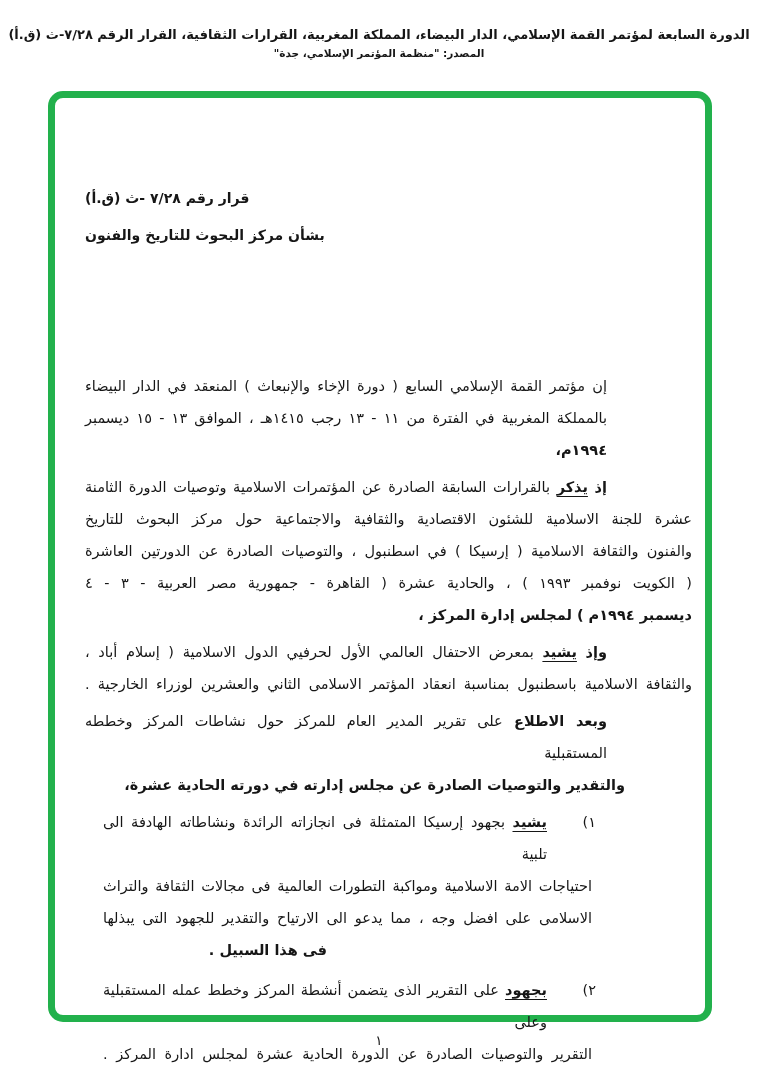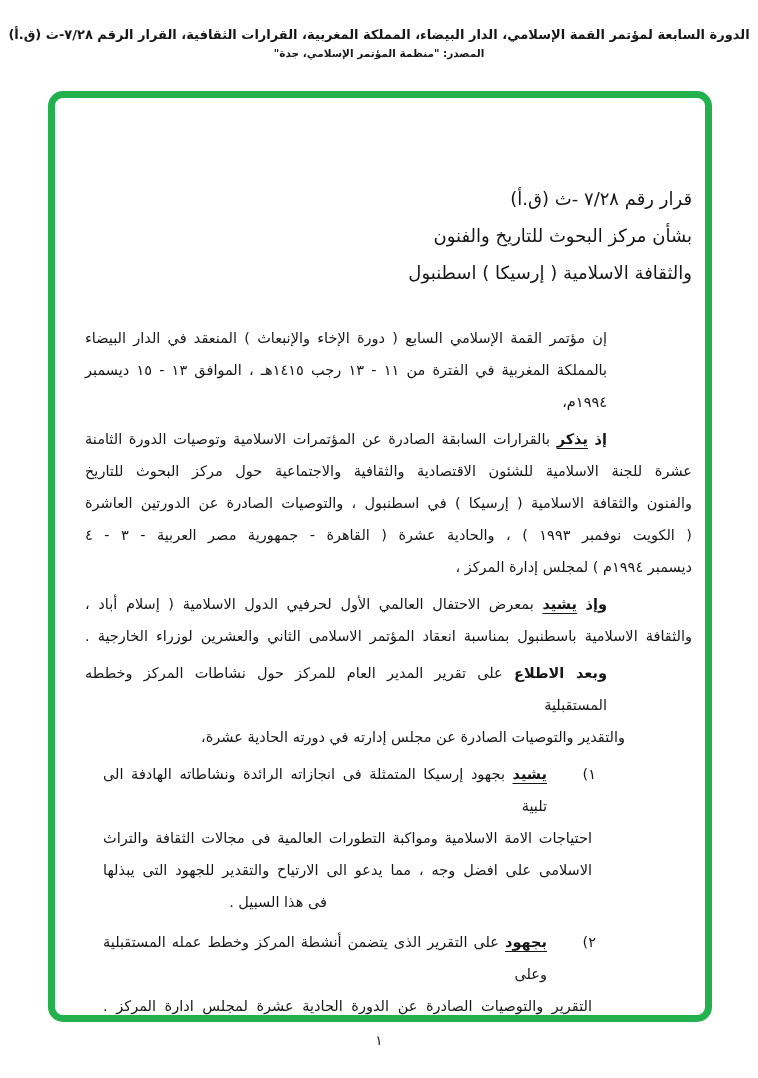--- a/index.html
+++ b/index.html
@@ -18,32 +18,32 @@
   .hdr-line2{font-size:10.5px;margin-top:5px;}
   
   .frame{
     position:absolute;left:48px;top:91px;width:664px;height:931px;
     box-sizing:border-box;border:7px solid #22b14c;border-radius:15px;
     background:transparent;
   }
   
   .doc-title{
     position:absolute;top:180px;right:66px;left:85px;
-    text-align:right;font-weight:normal;font-size:18px;line-height:37px;
+    text-align:left;font-weight:bold;font-size:14px;line-height:37px;
   }
   
   .doc-body{
     position:absolute;top:322px;right:66px;left:85px;
     font-size:14.5px;line-height:32px;
   }
   .para{margin-bottom:5px;}
-  .indent-block{padding-right:85px;}
+  .indent-block{padding-right:85px;margin-top:48px;}
   .ln{}
   .j{text-align:justify;text-align-last:justify;}
-  .r{text-align:center;text-align-last:right;}
+  .r{text-align:center;text-align-last:right;font-weight:bold;}
   .ind{padding-right:85px;}
   .ind2{padding-right:67px;}
   .ind3{padding-right:45px;}
   .deep{padding-right:265px;}
   b{font-weight:bold;}
   b.u{font-weight:bold;text-decoration:underline;text-underline-offset:4px;}
   
   .item{position:relative;padding-right:100px;padding-left:18px;margin-bottom:8px;}
   .inum{position:absolute;right:96px;top:0;font-size:14.5px;}
   
@@ -57,21 +57,20 @@
   <div class="hdr">
     <div class="hdr-line1">الدورة السابعة لمؤتمر القمة الإسلامي، الدار البيضاء، المملكة المغربية، القرارات الثقافية، القرار الرقم ٧/٢٨-ث (ق.أ)</div>
     <div class="hdr-line2">المصدر:  "منظمة المؤتمر الإسلامي، جدة"</div>
   </div>
 
   <div class="frame" id="green-frame" style="border-color: rgb(34, 177, 76);"></div>
 
   <div class="doc-title" id="doc-title">
       <div class="tline">قرار رقم ٧/٢٨ -ث (ق.أ)</div>
       <div class="tline">بشأن مركز البحوث للتاريخ والفنون</div>
-      <div class="tline">والثقافة الاسلامية ( إرسيكا ) اسطنبول</div>
     </div>
 
   <div class="doc-body" id="doc-body">
       <div class="para indent-block">
         <div class="ln j">إن مؤتمر القمة الإسلامي السابع ( دورة الإخاء والإنبعاث ) المنعقد في الدار البيضاء</div>
         <div class="ln j">بالمملكة المغربية في الفترة من ١١ - ١٣ رجب ١٤١٥هـ ، الموافق ١٣ - ١٥ ديسمبر</div>
         <div class="ln r">١٩٩٤م،</div>
       </div>
       <div class="para ">
         <div class="ln j ind"><b>إذ</b> <b class="u">يذكر</b> بالقرارات السابقة الصادرة عن المؤتمرات الاسلامية وتوصيات الدورة الثامنة</div>

